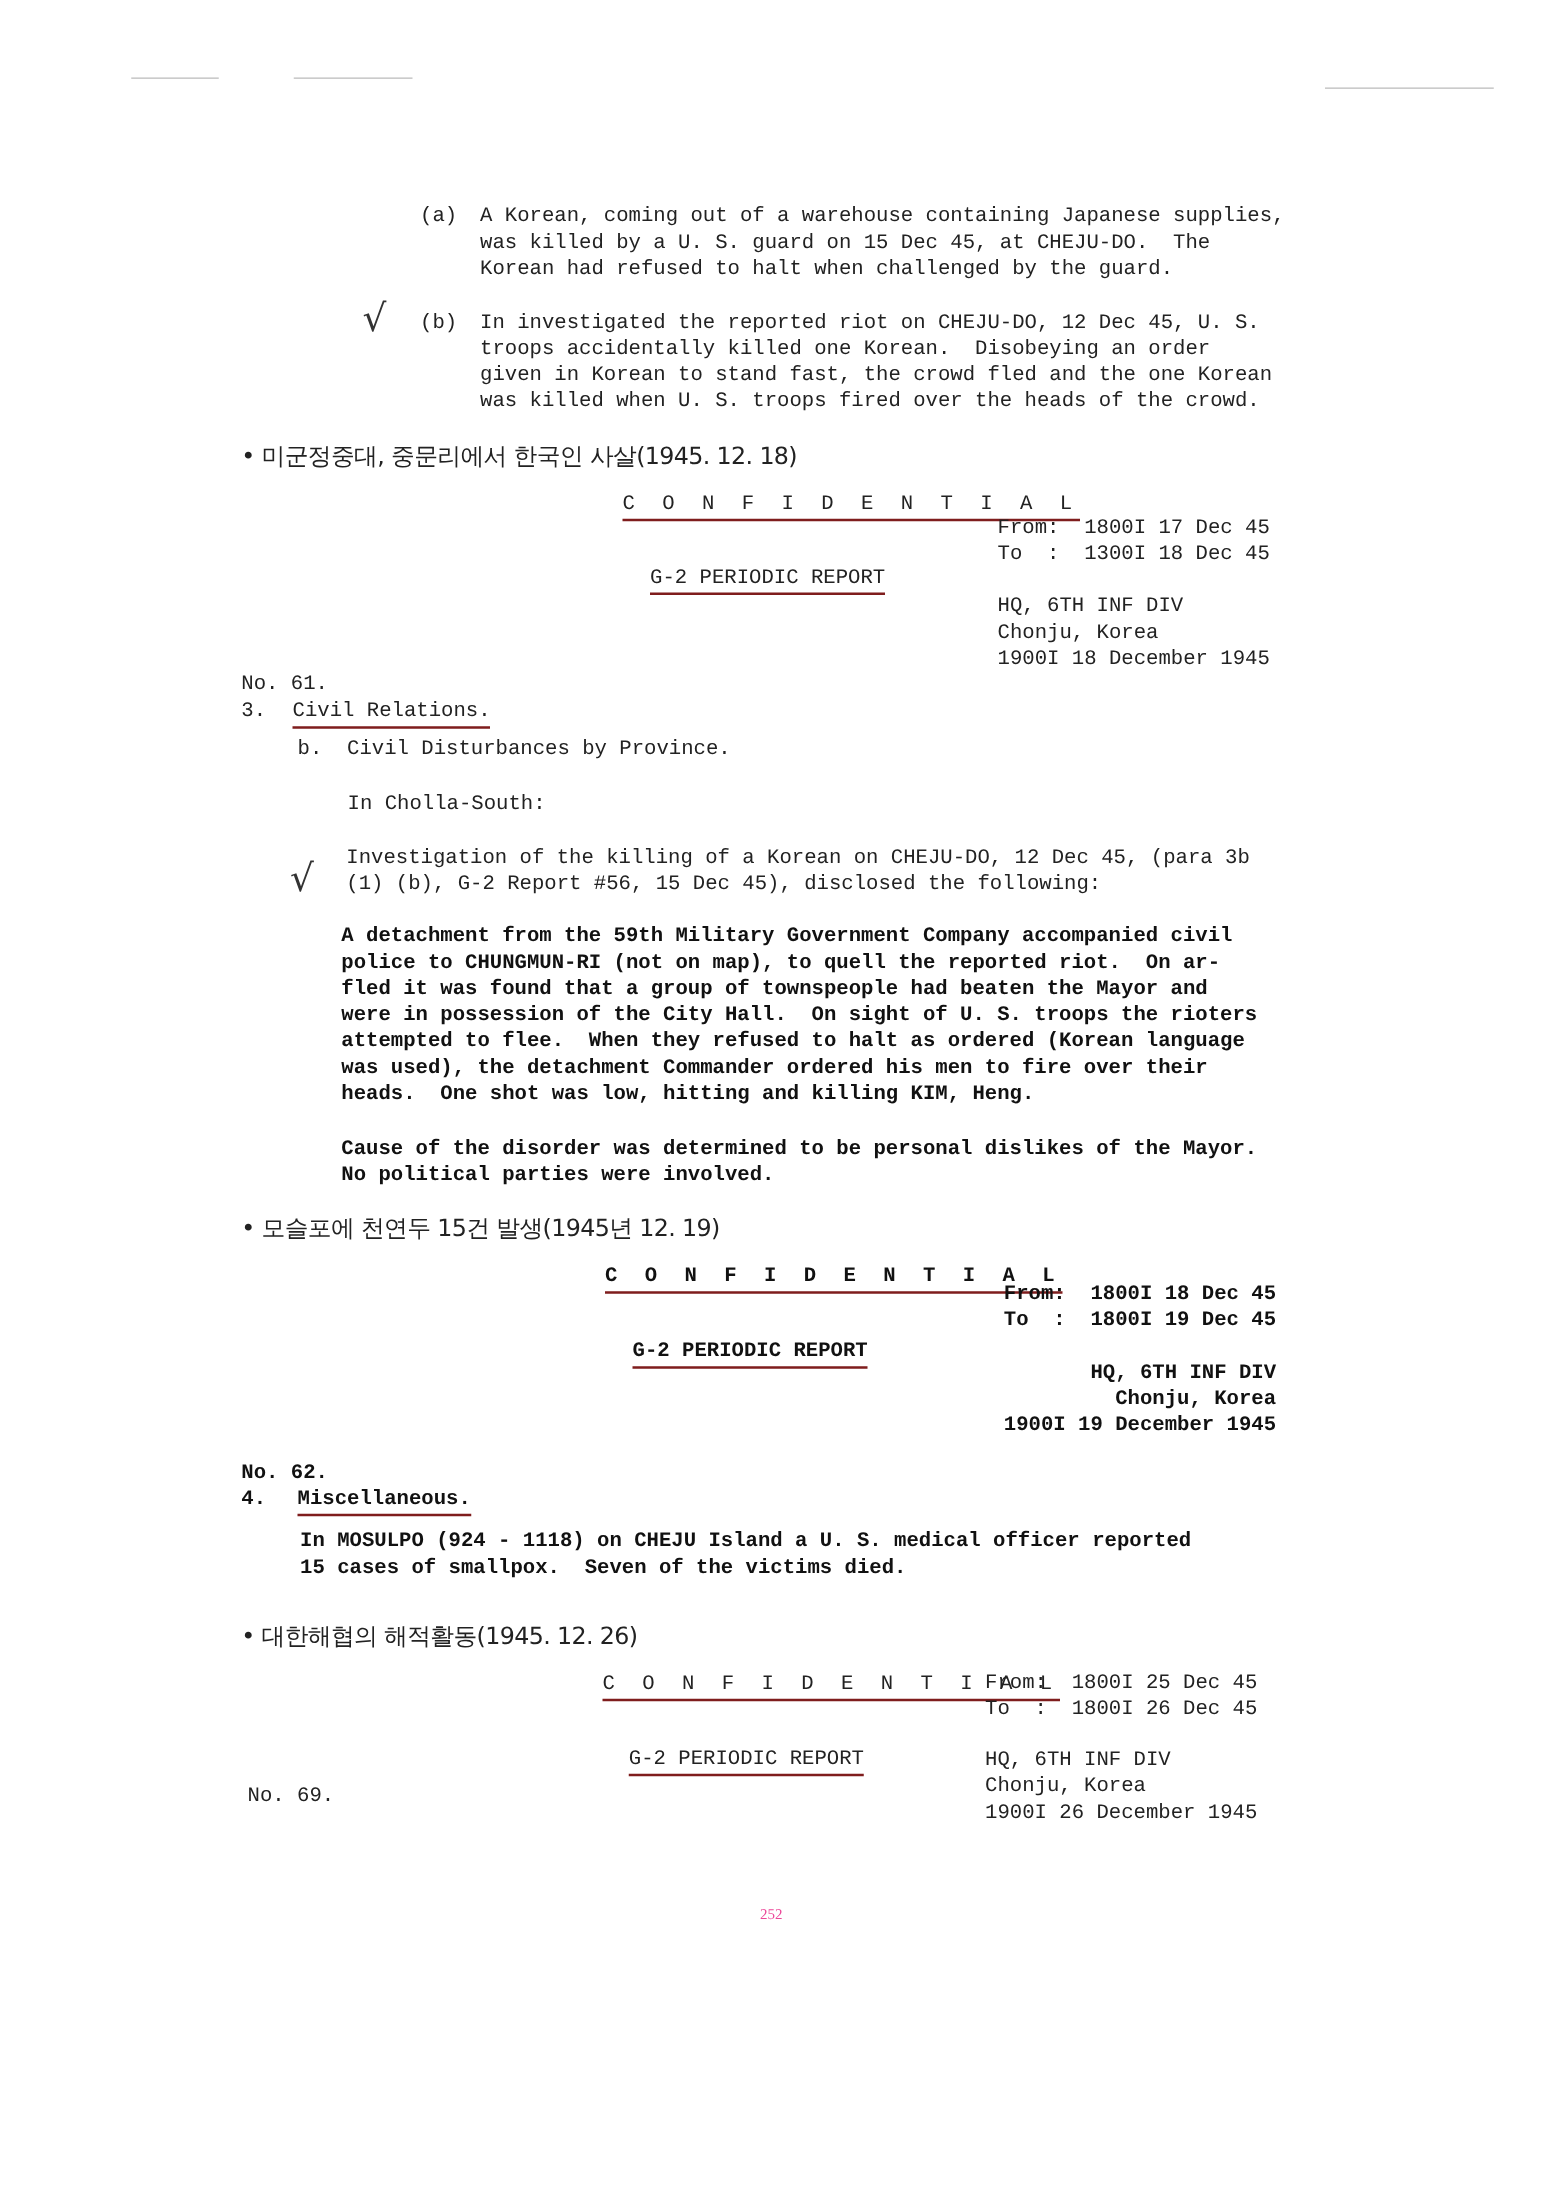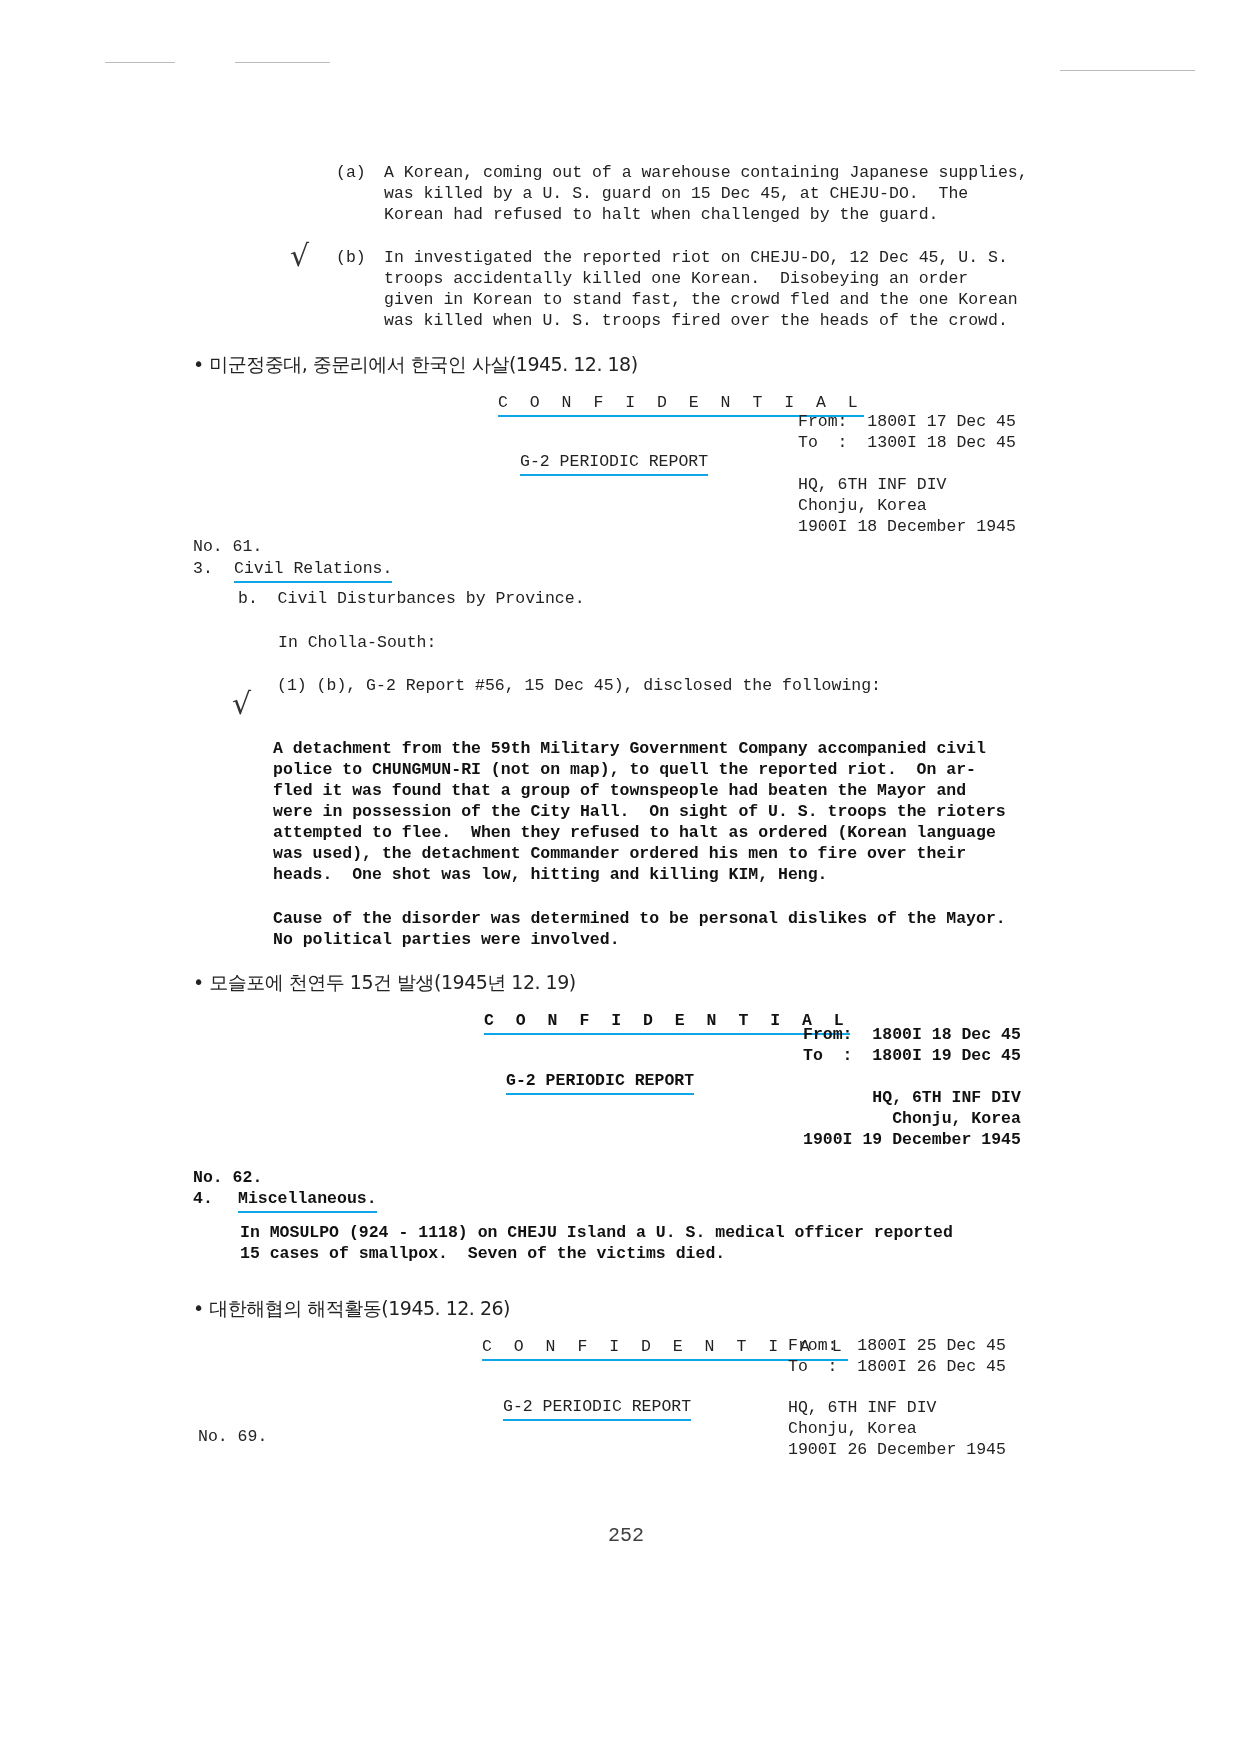--- a/index.html
+++ b/index.html
@@ -1,25 +1,25 @@
 <!DOCTYPE html>
 <html><head>
 <meta charset="utf-8">
 <style>
   html, body { margin: 0; padding: 0; background: #ffffff; }
   body { width: 1240px; height: 1754px; position: relative; overflow: hidden; color: #1a1a1a; }
   .mono { font-family: "Liberation Mono", "DejaVu Sans Mono", monospace; font-size: 16.5px; line-height: 21px; color: #222; }
   .bold { font-weight: bold; color: #111; }
   .ko { font-family: "DejaVu Sans", "Liberation Sans", sans-serif; font-size: 19px; color: #222; letter-spacing: -0.5px; position: absolute; }
   .abs { position: absolute; }
-  .ul { border-bottom: 2px solid #0ea5e9; padding-bottom: 2px; }
+  .ul { border-bottom: 2px solid #7f1d1d; padding-bottom: 2px; }
   .spaced { letter-spacing: 6px; }
   .check { position: absolute; font-family: "DejaVu Sans", sans-serif; font-size: 30px; color: #333; }
   .scanline { position: absolute; height: 1px; background: #bbb; }
-  .pageno { position: absolute; font-family: Liberation Mono, monospace; font-size: 20px; color: #404040; }
+  .pageno { position: absolute; font-family: Liberation Serif, serif; font-size: 12px; color: #ec4899; }
   .block { position: absolute; }
   .block div { white-space: pre; }
 </style>
 </head>
 <body>
 
 <div class="scanline" style="left:105px; top:62px; width:70px;"></div>
 <div class="scanline" style="left:235px; top:62px; width:95px;"></div>
 <div class="scanline" style="left:1060px; top:70px; width:135px;"></div>
 
@@ -50,20 +50,21 @@
   <div>Chonju, Korea</div>
   <div>1900I 18 December 1945</div>
 </div>
 <div class="abs mono" style="left:193px; top:536px;">No. 61.</div>
 <div class="abs mono" style="left:193px; top:558px;">3.</div>
 <div class="abs mono ul" style="left:234px; top:558px;">Civil Relations.</div>
 <div class="abs mono" style="left:238px; top:588px; white-space:pre;">b.  Civil Disturbances by Province.</div>
 <div class="abs mono" style="left:278px; top:632px;">In Cholla-South:</div>
 <div class="check" style="left:232px; top:686px;">√</div>
 <div class="block mono" style="left:277px; top:675px;">
+  <div>Investigation of the killing of a Korean on CHEJU-DO, 12 Dec 45, (para 3b</div>
   <div>(1) (b), G-2 Report #56, 15 Dec 45), disclosed the following:</div>
 </div>
 <div class="block mono bold" style="left:273px; top:738px;">
   <div>A detachment from the 59th Military Government Company accompanied civil</div>
   <div>police to CHUNGMUN-RI (not on map), to quell the reported riot.  On ar-</div>
   <div>fled it was found that a group of townspeople had beaten the Mayor and</div>
   <div>were in possession of the City Hall.  On sight of U. S. troops the rioters</div>
   <div>attempted to flee.  When they refused to halt as ordered (Korean language</div>
   <div>was used), the detachment Commander ordered his men to fire over their</div>
   <div>heads.  One shot was low, hitting and killing KIM, Heng.</div>

